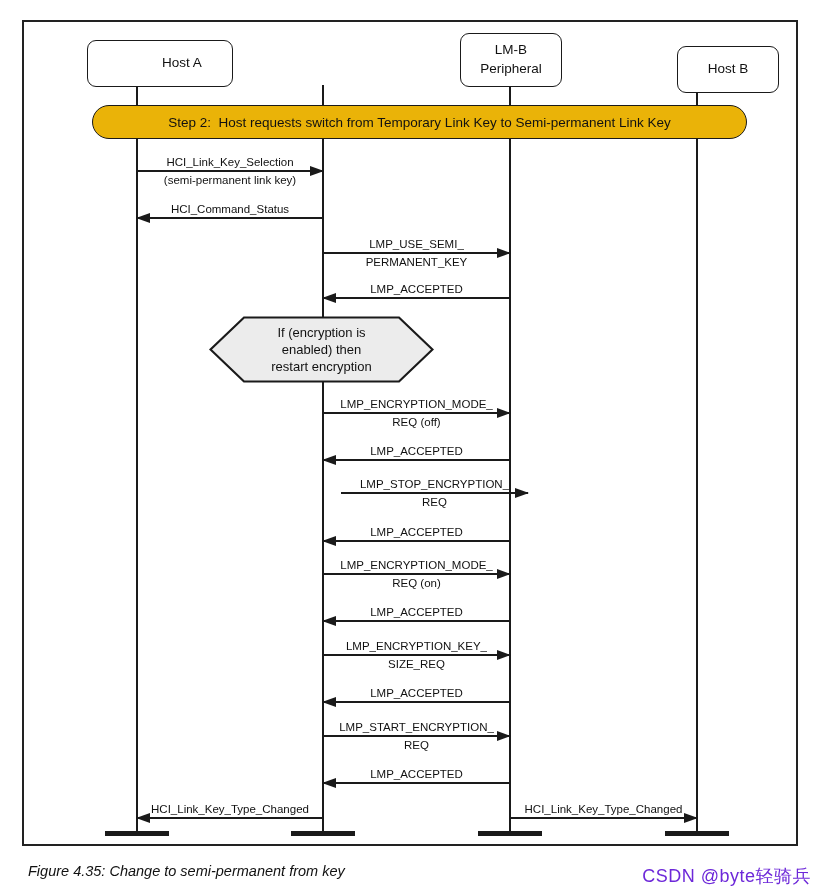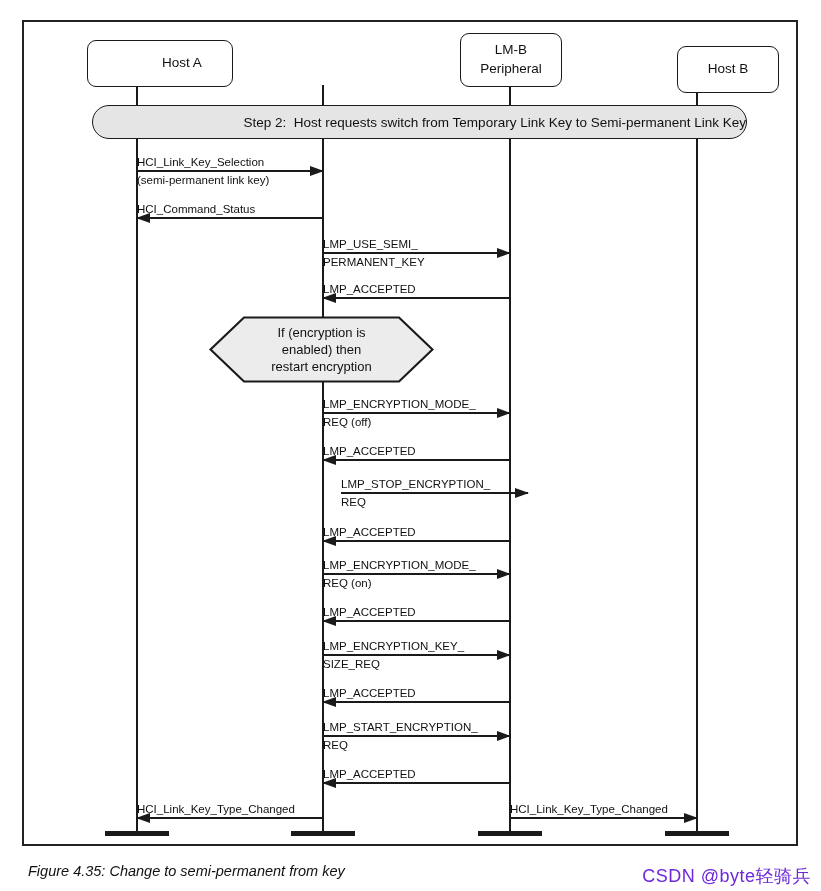--- a/index.html
+++ b/index.html
@@ -14,37 +14,37 @@
   }
   .lifeline { position:absolute; width:2px; background:#1a1a1a; z-index:1; }
   .endbar  { position:absolute; width:64px; height:5px; background:#1a1a1a; z-index:2; }
   .actor-box {
     position:absolute; width:100px; background:#fff; border:1.6px solid #1a1a1a;
     border-radius:9px; display:flex; align-items:center; justify-content:center;
     text-align:center; font-size:13.5px; line-height:1.4; white-space:pre-line; z-index:3;
   }
   #banner {
     position:absolute; left:92px; top:105px; width:653px; height:32px;
-    background:#e5e5e5; border:1.6px solid #1a1a1a; border-radius:17px;
-    display:flex; align-items:center; justify-content:flex-end;
+    background:#eab308; border:1.6px solid #1a1a1a; border-radius:17px;
+    display:flex; align-items:center; justify-content:center;
     font-size:13.5px; white-space:pre; z-index:2;
   }
   #hexagon { position:absolute; left:209px; top:316px; width:225px; height:67px; z-index:2; }
   #hexagon svg { position:absolute; left:0; top:0; }
   .hex-text {
     position:absolute; left:0; top:0; width:225px; height:67px;
     display:flex; flex-direction:column; align-items:center; justify-content:center;
     font-size:13px; line-height:17px; text-align:left; z-index:1;
   }
   .msg { position:absolute; height:2px; z-index:3; }
   .msg-line { position:absolute; left:0; top:0; width:100%; height:2px; background:#1a1a1a; }
   .arrow-head { position:absolute; width:0; height:0; top:-4.5px; }
   .arrow-right { right:-1px; border-left:14px solid #1a1a1a; border-top:5.5px solid transparent; border-bottom:5.5px solid transparent; }
   .arrow-left  { left:-1px;  border-right:14px solid #1a1a1a; border-top:5.5px solid transparent; border-bottom:5.5px solid transparent; }
-  .msg-label { position:absolute; left:0; width:100%; text-align:left; font-size:11.5px; line-height:14px; white-space:pre; }
+  .msg-label { position:absolute; left:0; width:100%; text-align:center; font-size:11.5px; line-height:14px; white-space:pre; }
   .msg-label-top { bottom:3px; }
   .msg-label-bottom { top:3px; }
   #caption {
     position:absolute; left:28px; top:863px; font-size:14.5px; font-style:italic; z-index:2;
   }
   #watermark {
     position:absolute; right:10px; top:864px; font-size:18px; color:#6d28d9;
     letter-spacing:0.5px; z-index:2;
   }
 </style>

